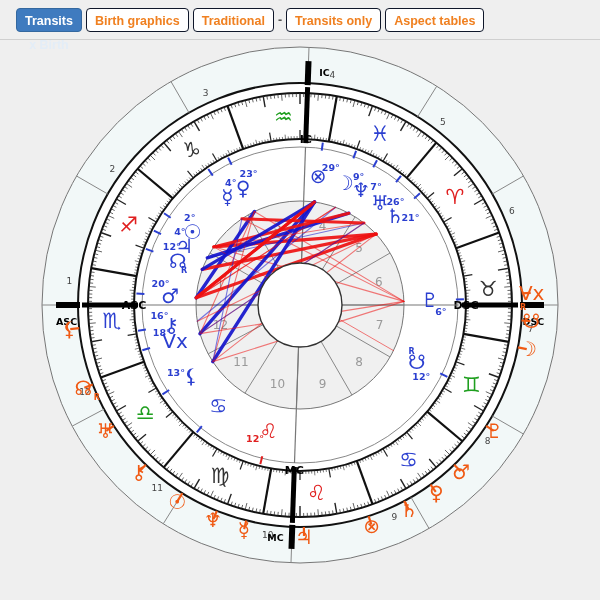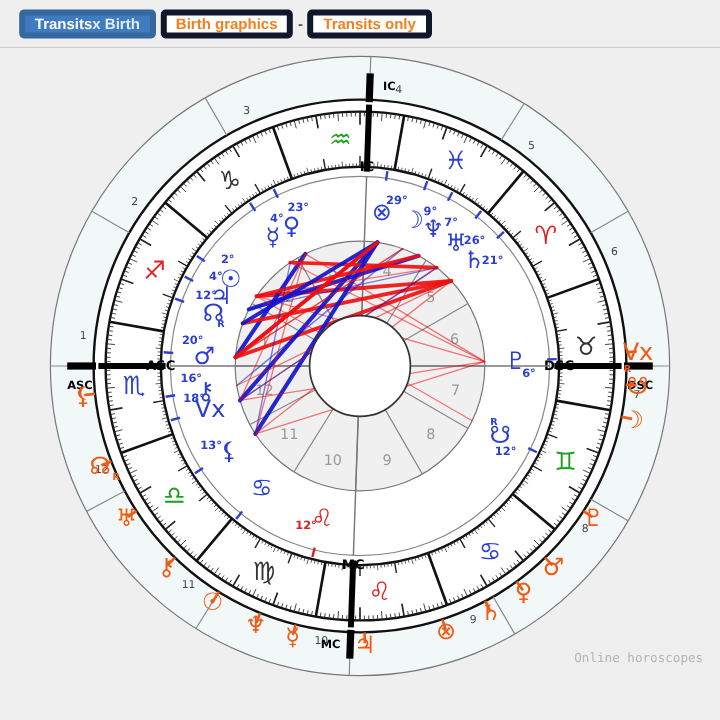--- a/index.html
+++ b/index.html
@@ -16,28 +16,28 @@
     position:absolute;left:0;top:0;width:600px;height:40px;
     display:flex;align-items:center;
     padding-left:16px;box-sizing:border-box;
     border-bottom:1px solid #cfcfcf;
     background:#efefef;
   }
   .tab{
     height:24px;line-height:24px;
     padding:0 8px;
     font-size:12.5px;font-weight:bold;
-    border:5px solid #0f172a;
+    border:1px solid #0f172a;
     border-radius:4px;
     background:#ffffff;
     color:#f08020;
     margin-right:4px;
     white-space:nowrap;
     box-sizing:border-box;
-    display:flex;align-items:center;
+    display:flex;align-items:center;flex-direction:column;
   }
   .tab.active{
     background:#3f7bbf;
     border-color:#34689f;
     color:#ffffff;
   }
   .tab.active .dim{color:#e3edf7;font-weight:bold;}
   .tab .dim{font-weight:bold;}
   .tabsep{
     color:#555;font-size:12.5px;font-weight:bold;
@@ -65,23 +65,29 @@
 <div id="root">
 
   <div class="tabbar">
     <div class="tab active">
       <span>Transits</span>
         <span class="dim"> x Birth</span>
     </div>
     <div class="tab">
       <span>Birth graphics</span>
     </div>
+    <div class="tab">
+      <span>Traditional</span>
+    </div>
     <span class="tabsep">-</span>
     <div class="tab">
       <span>Transits only</span>
+    </div>
+    <div class="tab">
+      <span>Aspect tables</span>
     </div>
   </div>
 
   <div class="chartwrap">
     <svg id="wheel" width="600" height="560" viewBox="0 0 600 560">
         <circle cx="300" cy="265" r="258" fill="#f2f8f8" stroke="#777" stroke-width="1"></circle>
         <circle cx="300" cy="265" r="222" fill="#ffffff" stroke="#111" stroke-width="2"></circle>
         <circle cx="300" cy="265" r="212" fill="#ffffff" stroke="#111" stroke-width="2"></circle>
         <circle cx="300" cy="265" r="166" fill="#ffffff" stroke="#111" stroke-width="2"></circle>
         <circle cx="300" cy="265" r="158" fill="#ffffff" stroke="#888" stroke-width="1"></circle>
@@ -989,16 +995,15 @@
         <line x1="517.9212347253814" y1="307.35959697359294" x2="526.7558793764103" y2="309.07687793198187" stroke="#f05a14" stroke-width="2.2" stroke-linecap="butt"></line>
         <text x="531.4348596602792" y="281.1835019086371" fill="#f05a14" font-size="20" text-anchor="middle" dominant-baseline="central" font-family="&quot;DejaVu Sans&quot;, sans-serif" font-weight="normal">☋</text>
         <line x1="521.459219157681" y1="280.4859371711958" x2="530.4372956100194" y2="281.11374543489296" stroke="#f05a14" stroke-width="2.2" stroke-linecap="butt"></line>
         <text x="522.9877727685092" y="267.3352078579228" fill="#f05a14" font-size="8" text-anchor="middle" dominant-baseline="central" font-family="&quot;DejaVu Sans&quot;, sans-serif" font-weight="bold">R</text>
         <text x="531.6820520630611" y="252.85805815163704" fill="#f05a14" font-size="20" text-anchor="middle" dominant-baseline="central" font-family="&quot;DejaVu Sans&quot;, sans-serif" font-weight="normal">Vx</text>
         <line x1="521.6957567155154" y1="253.38141771406646" x2="530.6834225283066" y2="252.91039410787997" stroke="#f05a14" stroke-width="2.2" stroke-linecap="butt"></line>
       </svg>
   </div>
 
   <div class="wm">
-    <div>Online horoscopes</div>
   </div>
 
 </div>
 
 </body></html>

